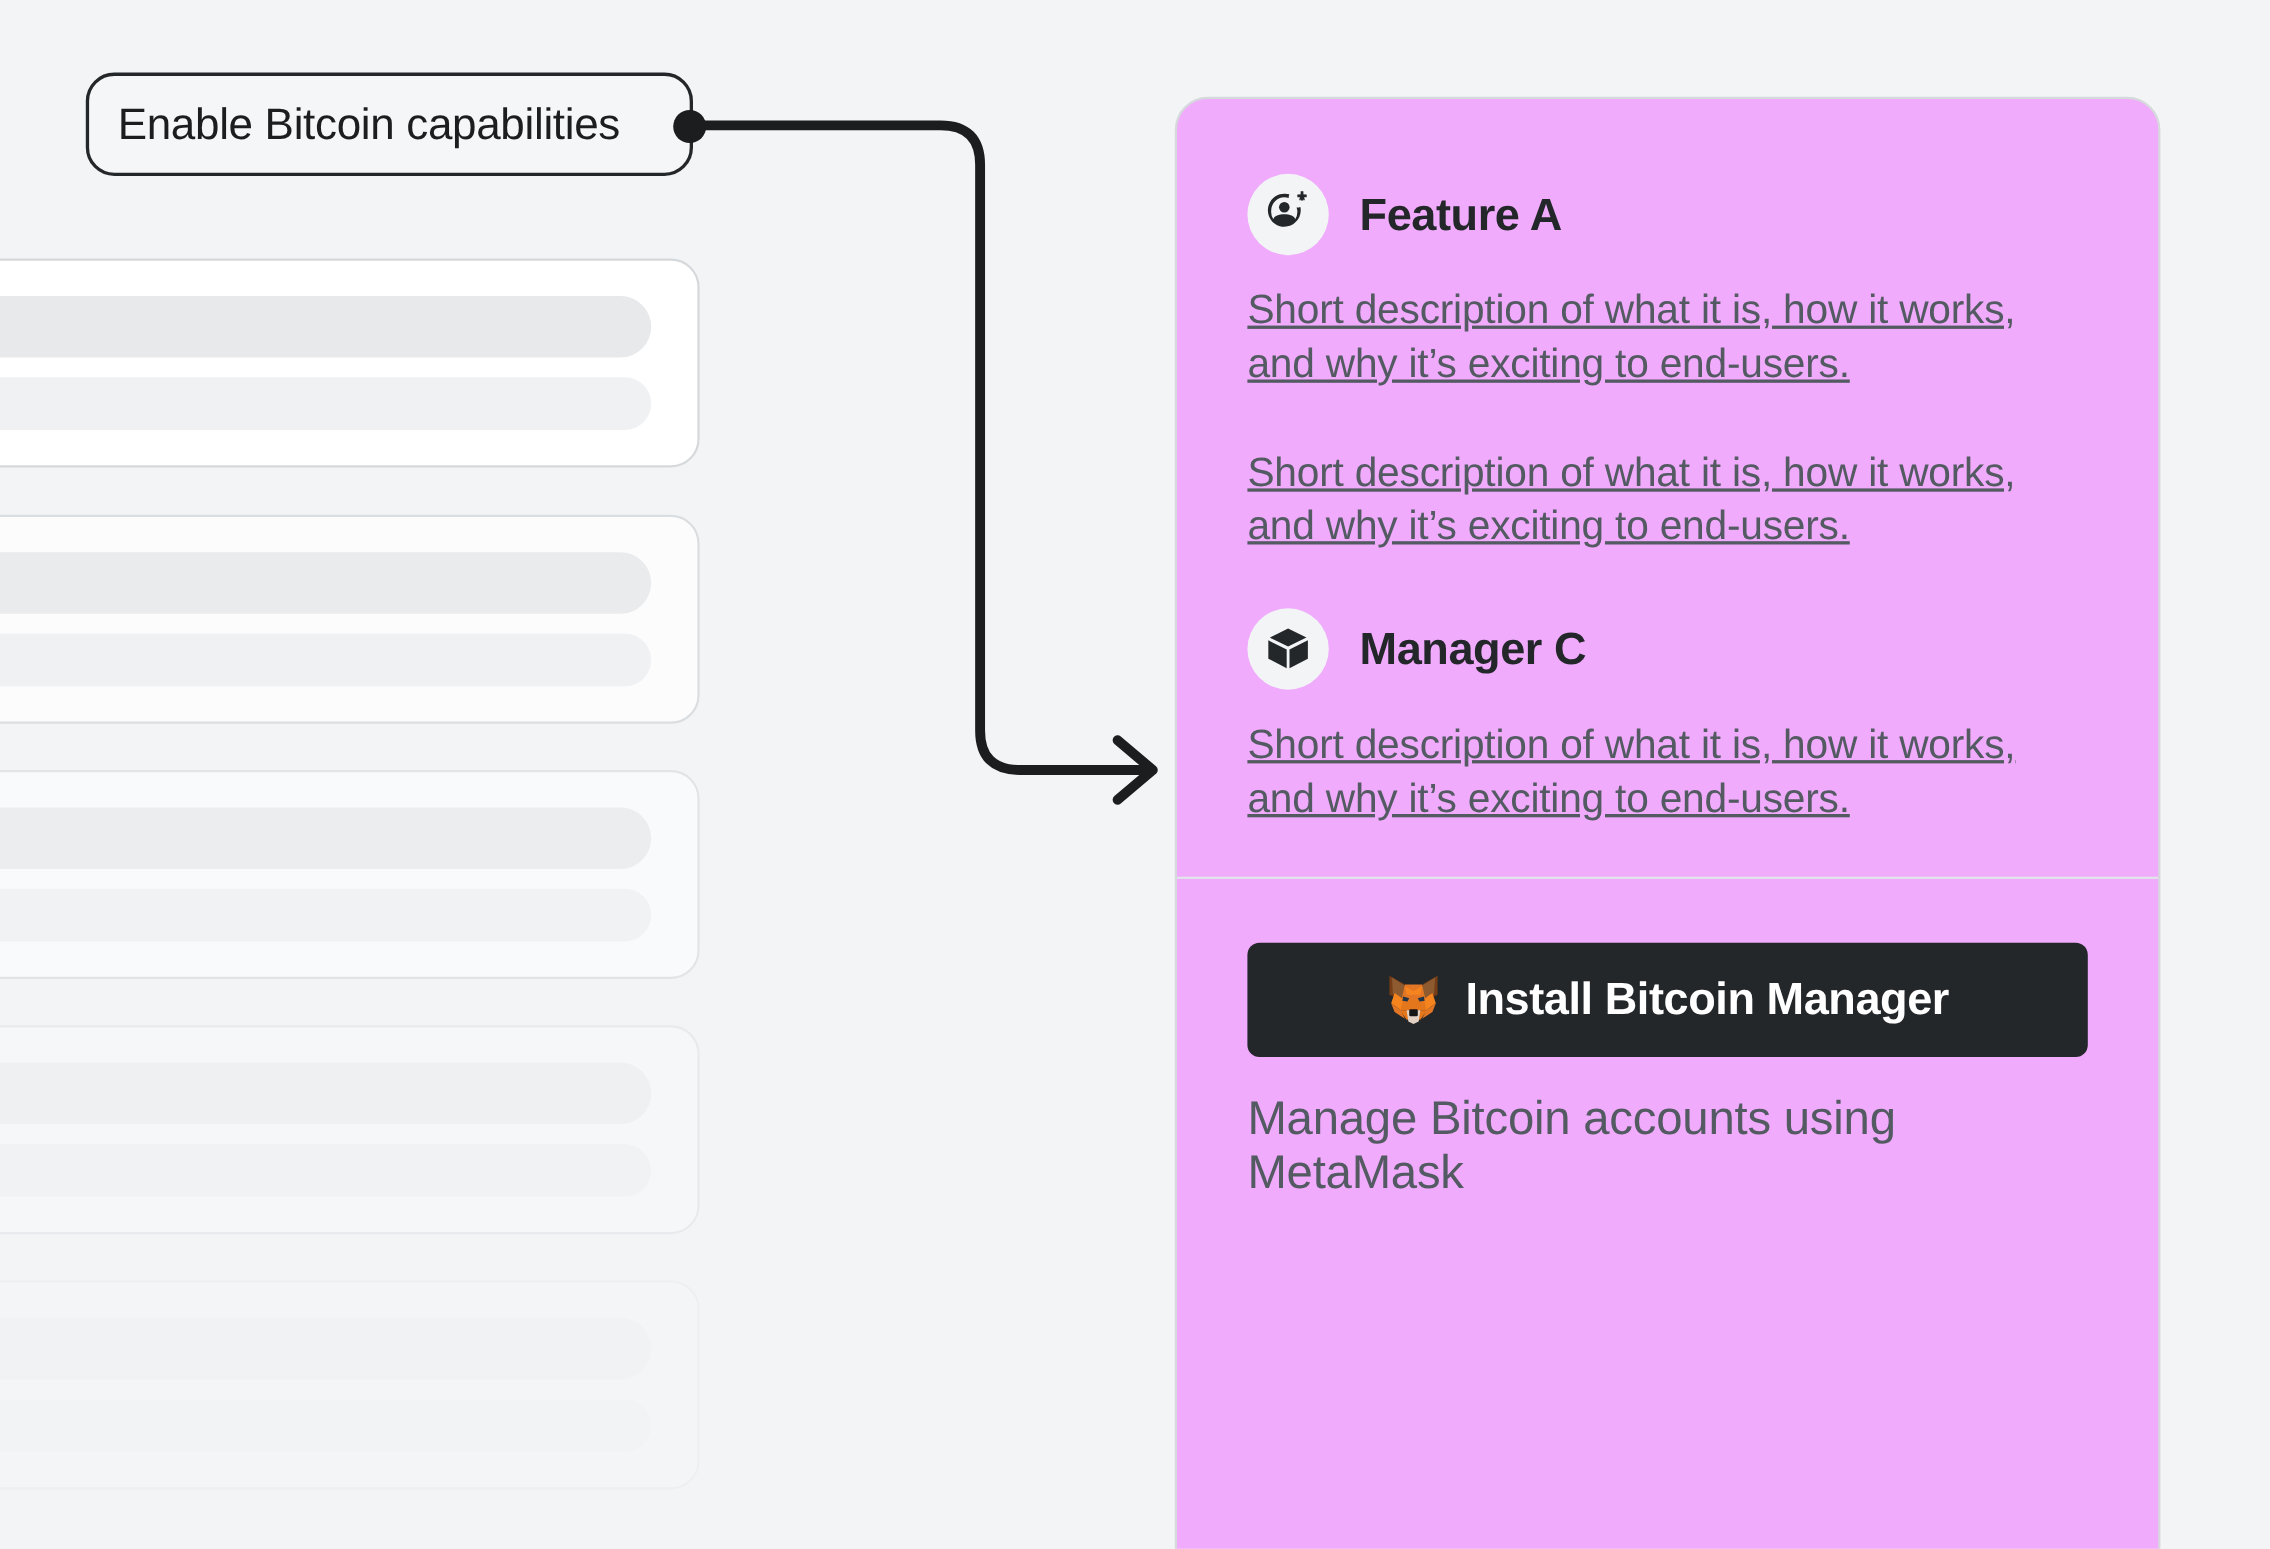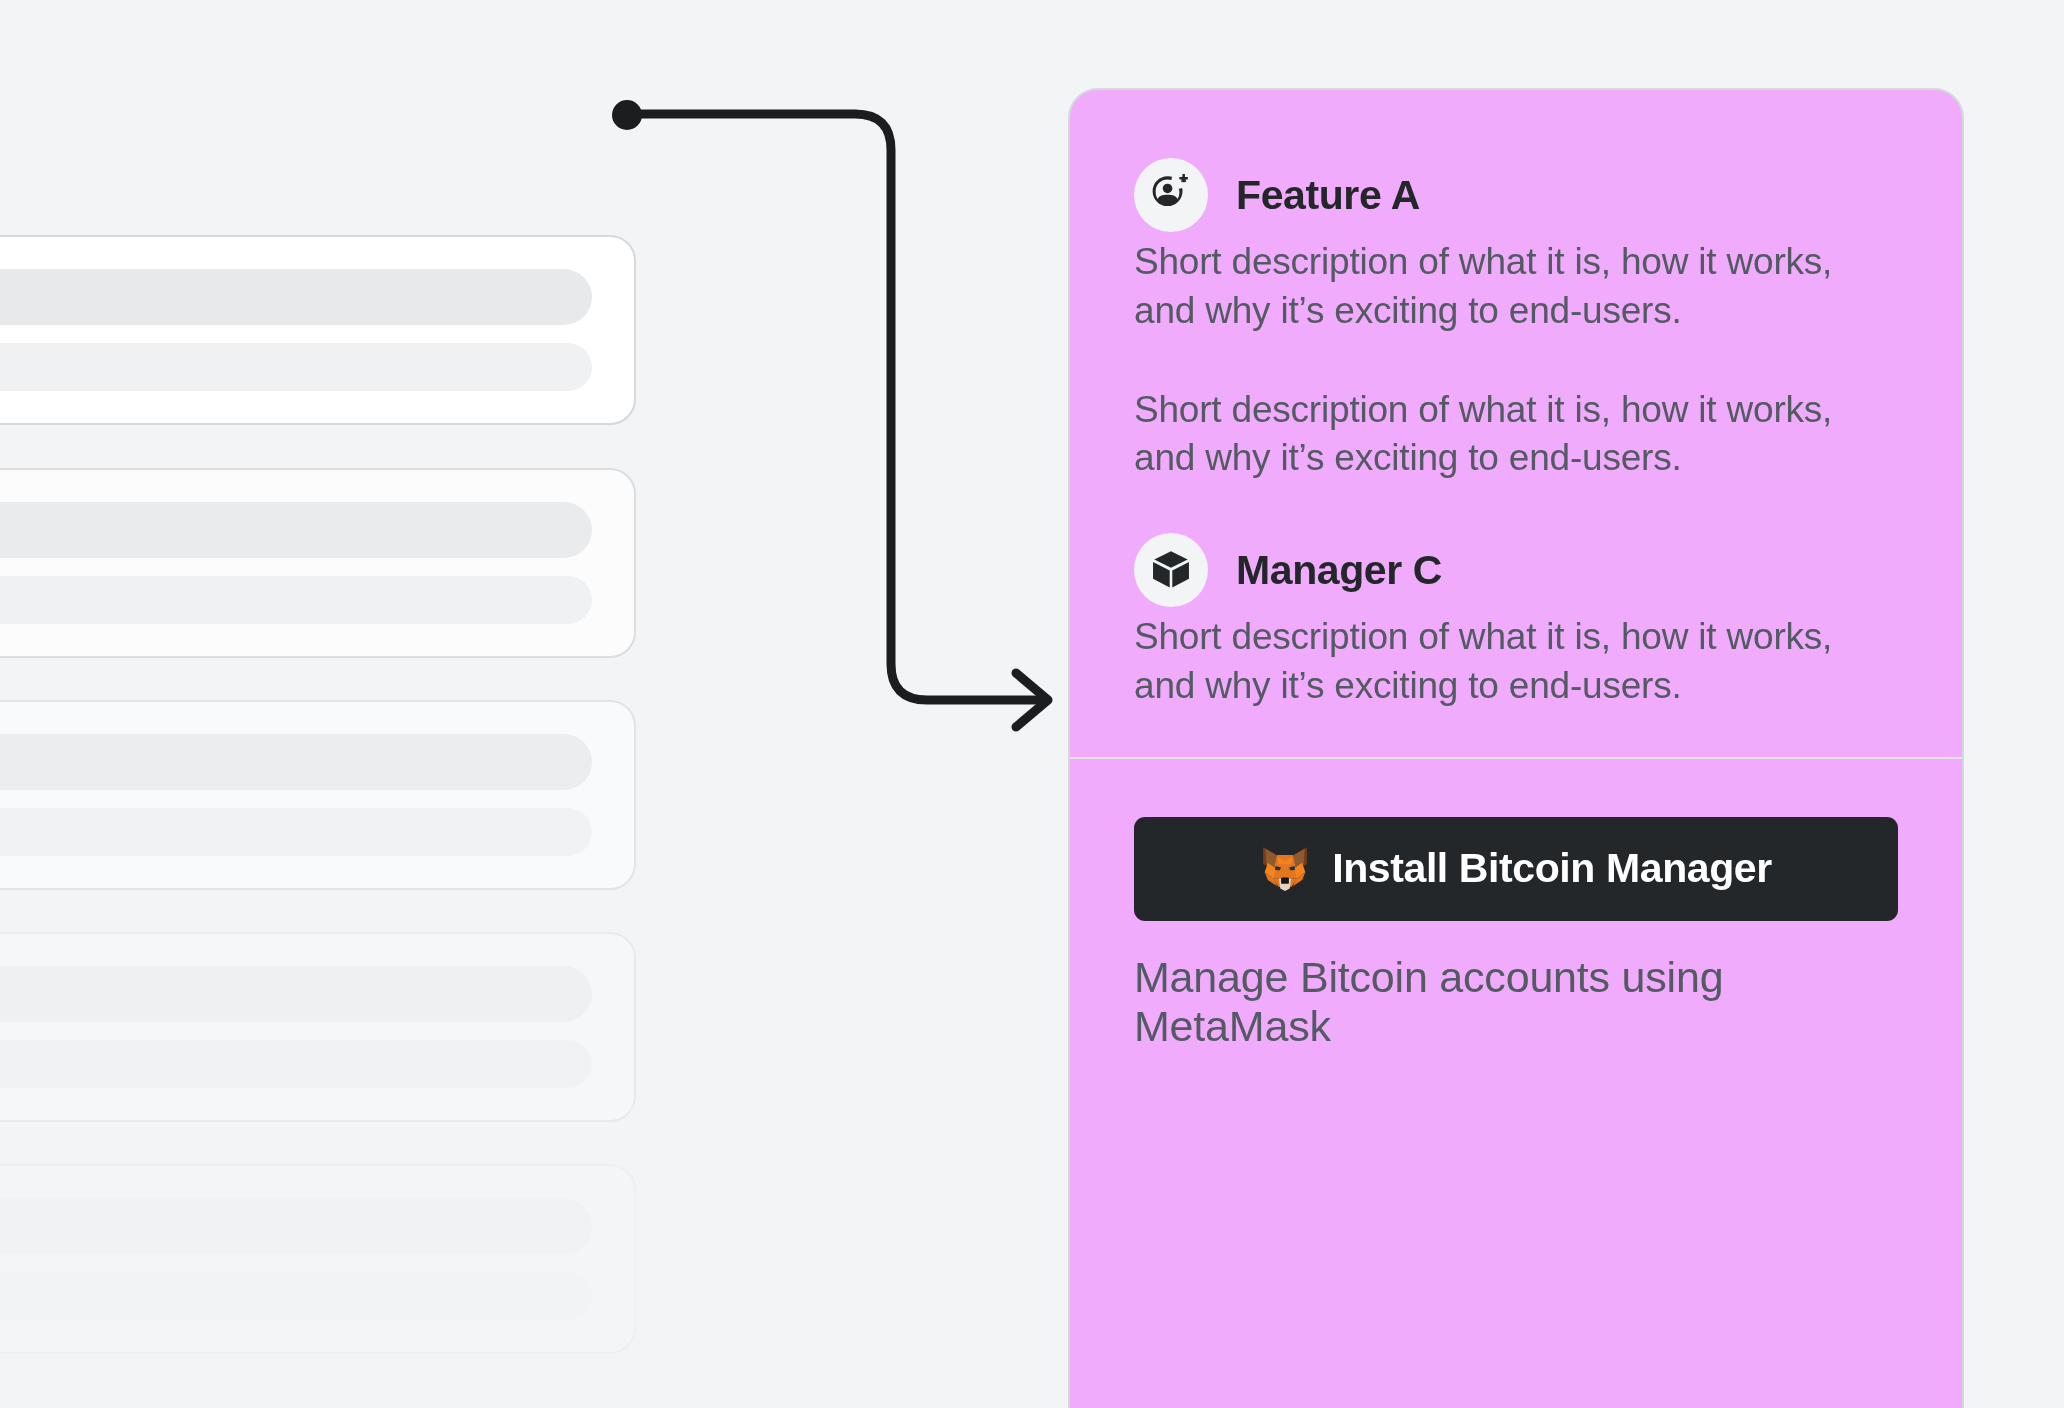--- a/index.html
+++ b/index.html
@@ -67,23 +67,23 @@
     width:74px; height:74px; border-radius:50%;
     background:#F2F4F6;
     display:flex; align-items:center; justify-content:center;
     flex:0 0 auto;
   }
   .feature-title {
     font-size:41px; font-weight:bold; color:#24272A;
     letter-spacing:-0.4px;
   }
   .feature-desc {
-    margin-top:6px;
+    margin-top:26px;
     font-size:37px; line-height:1.32; color:#535A61;
-    letter-spacing:-0.2px; max-width:800px;
+    letter-spacing:-0.2px; max-width:800px;text-decoration:underline;
   }
   .divider { height:2px; background:#E2E5E8; width:100%; }
 
   .footer { padding:58px 64px 0 64px; }
   .install-btn {
     width:100%; height:104px;
     background:#24272A;
     border:none; border-radius:11px;
     display:flex; align-items:center; justify-content:center; gap:22px;
     cursor:pointer;
@@ -118,20 +118,23 @@
     <div class="skel-card" style="top:932px;height:190px;opacity:0.34;">
       <div class="skel-bar wide"></div>
       <div class="skel-bar short"></div>
     </div>
     <div class="skel-card" style="top:1164px;height:190px;opacity:0.17;">
       <div class="skel-bar wide"></div>
       <div class="skel-bar short"></div>
     </div>
   </div>
 
+  <div class="callout">
+    <span class="callout-text">Enable Bitcoin capabilities</span>
+  </div>
   <div class="callout-dot"></div>
 
   <svg class="connector" viewBox="0 0 2064 1408" width="2064" height="1408">
     <path d="M 627 114 L 855 114 Q 891 114 891 150 L 891 664 Q 891 700 927 700 L 1045 700" fill="none" stroke="#1B1D1F" stroke-width="9" stroke-linecap="round" stroke-linejoin="round"></path>
     <path d="M 1016 673 L 1048 700 L 1016 727" fill="none" stroke="#1B1D1F" stroke-width="9" stroke-linecap="round" stroke-linejoin="round"></path>
   </svg>
 
   <div class="main-card">
 
     <div class="features">

